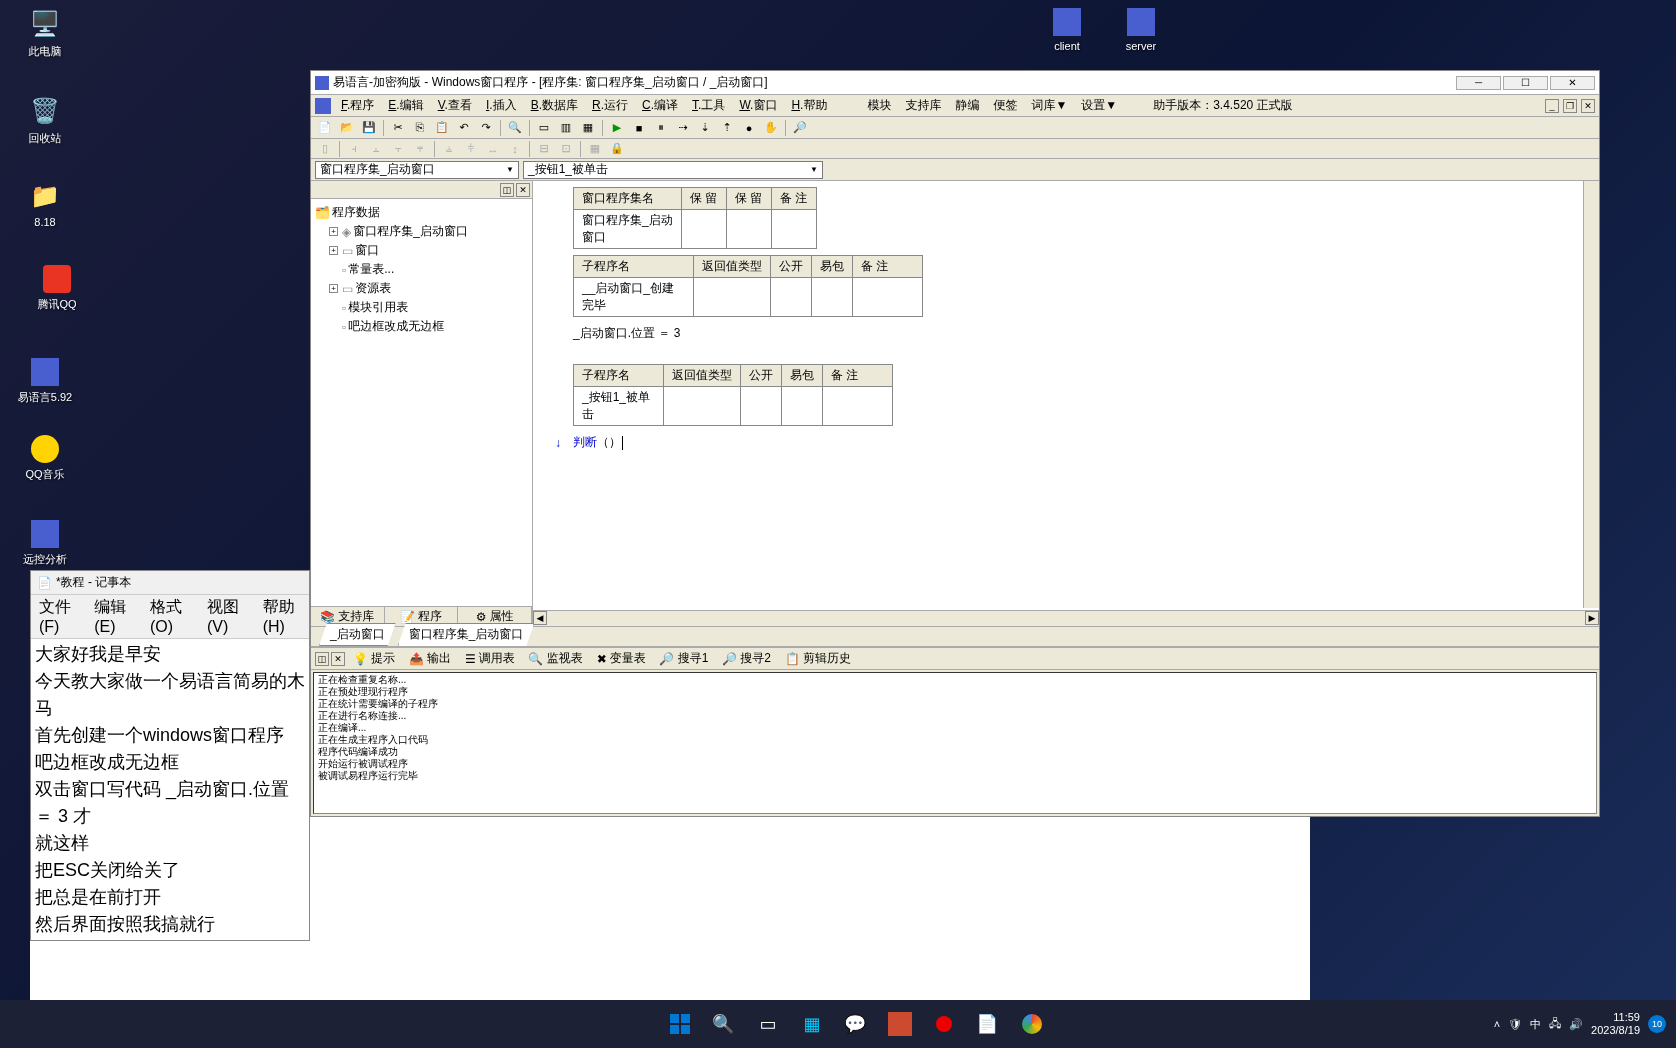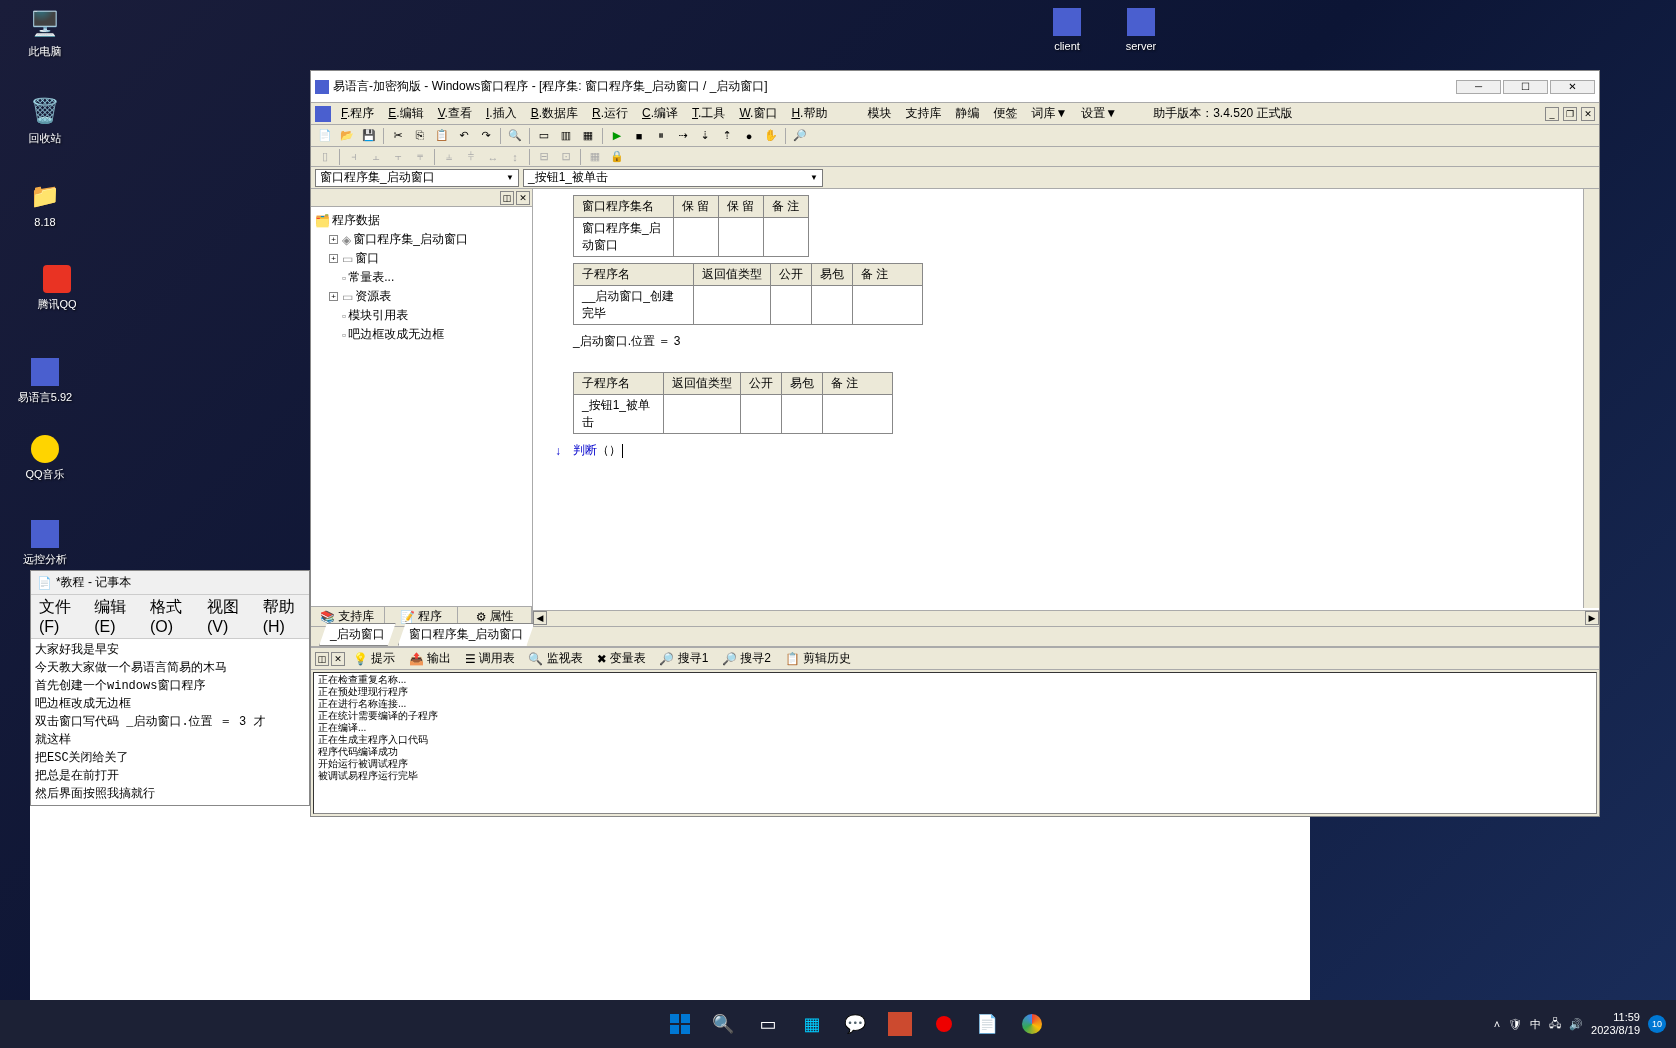--- a/index.html
+++ b/index.html
@@ -91,40 +91,39 @@
 .notepad-menu {
   background: #f0f0f0;
   padding: 2px 4px;
   display: flex;
   gap: 10px;
   font-size: 16px;
   border-bottom: 1px solid #ccc;
 }
 .notepad-content {
   padding: 2px 4px;
-  font-size: 12px;
+  font-size: 18px;
   line-height: 1.5;
   color: #000;
-  font-family: Liberation Mono, monospace;
 }
 
 
 .ide-window {
   position: absolute;
   left: 310px;
   top: 70px;
   width: 1290px;
   height: 747px;
   background: #ece9d8;
   border: 1px solid #888;
   display: flex;
   flex-direction: column;
 }
 .ide-titlebar {
-  height: 32px;
+  height: 24px;
   background: #fff;
   display: flex;
   align-items: center;
   padding: 0 4px;
   font-size: 12px;
   border-bottom: 1px solid #aaa;
 }
 .ide-titlebar .title-icon {
   width: 14px;
   height: 14px;
@@ -647,21 +646,21 @@
             <span>属性</span>
           </div>
       </div>
     </div>
 
     <div class="ide-center">
       <div class="code-area">
         <table class="code-table" style="margin-left:30px">
           <tbody>
               <tr>
-            <th style="width:100px">窗口程序集名</th>
+            <th style="width:108px">窗口程序集名</th>
             <th style="width:45px">保  留</th>
             <th style="width:45px">保  留</th>
             <th style="width:45px">备  注</th>
           </tr>
           <tr>
             <td>窗口程序集_启动窗口</td>
                 <td></td>
                 <td></td>
                 <td></td>
           </tr>
@@ -764,22 +763,22 @@
           <span>搜寻2</span>
         </div>
       <div class="bottom-tab">
           <span>📋</span>
           <span>剪辑历史</span>
         </div>
     </div>
     <div class="bottom-content">
       <div>正在检查重复名称...</div>
       <div>正在预处理现行程序</div>
+      <div>正在统计需要编译的子程序</div>
       <div>正在进行名称连接...</div>
-      <div>正在统计需要编译的子程序</div>
       <div>正在编译...</div>
       <div>正在生成主程序入口代码</div>
       <div>程序代码编译成功</div>
       <div>开始运行被调试程序</div>
       <div>被调试易程序运行完毕</div>
     </div>
   </div>
 </div>
 
 <div class="taskbar">

